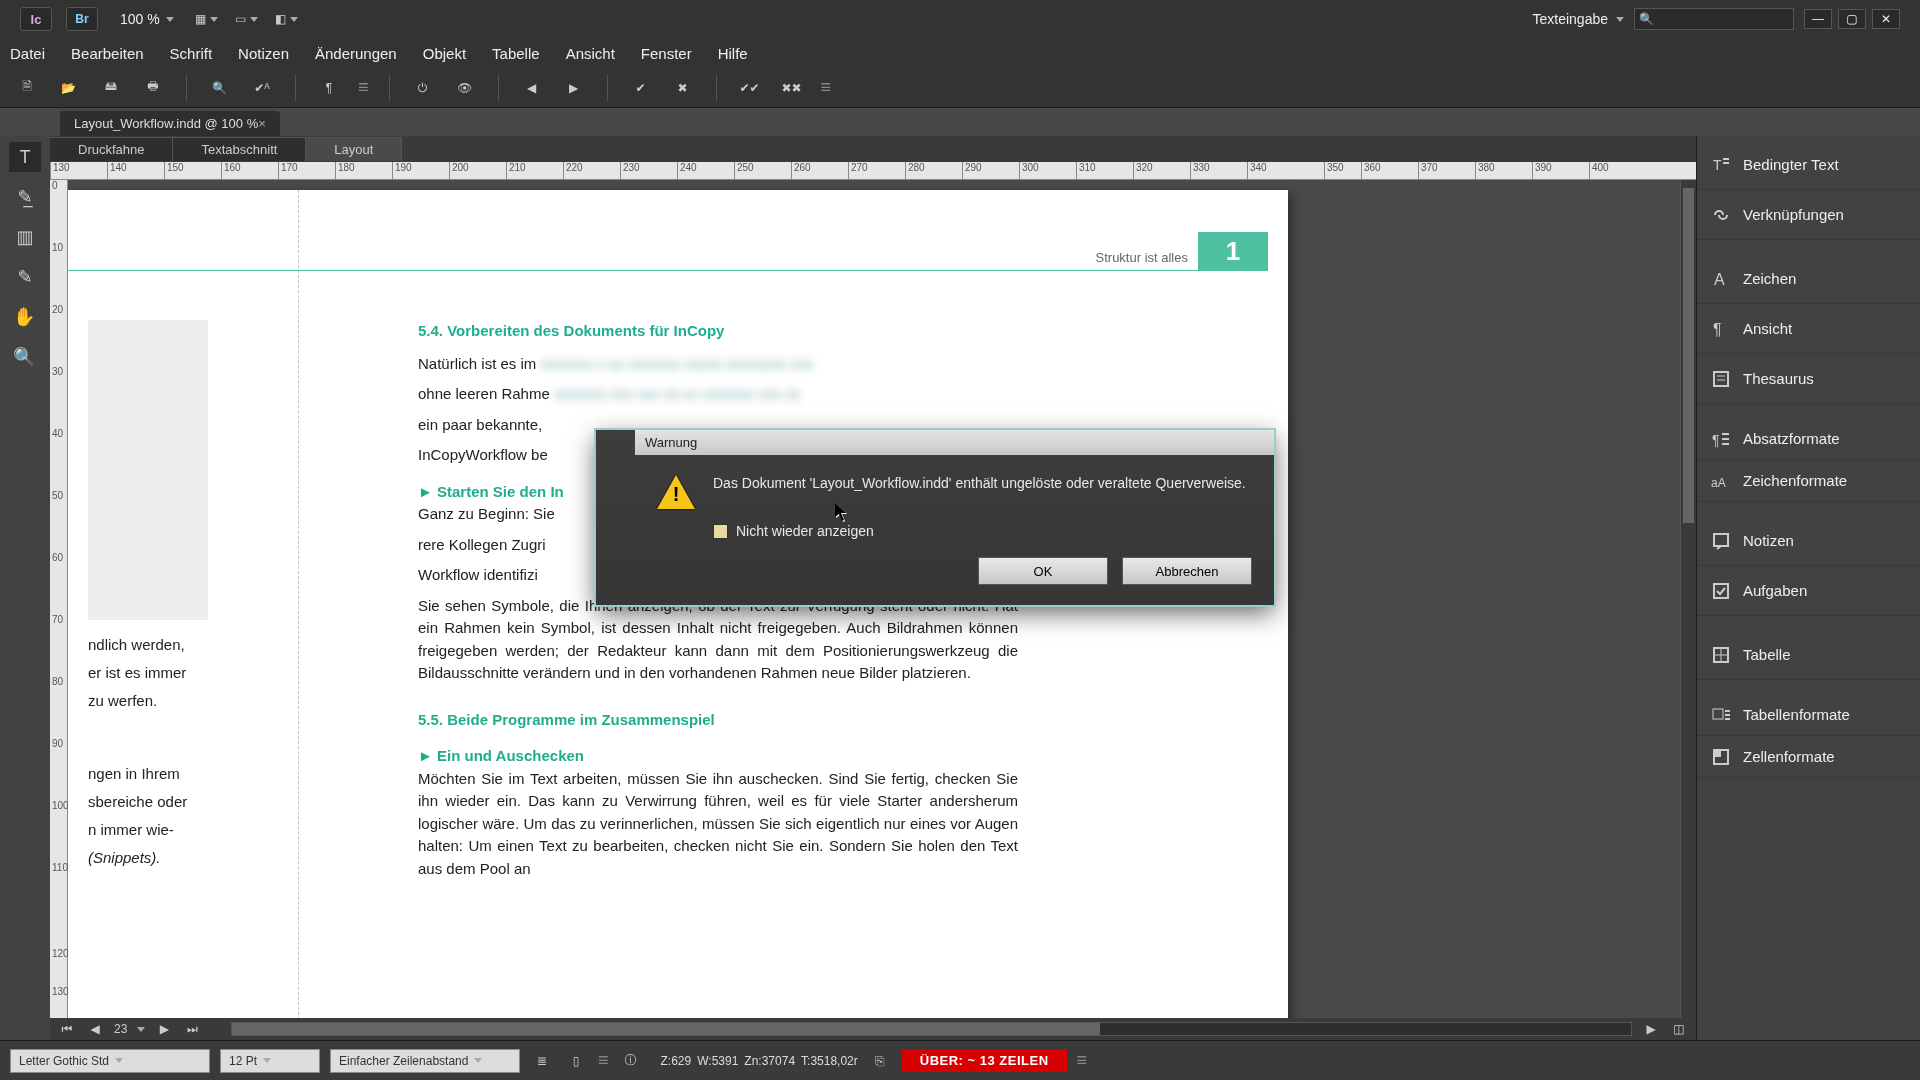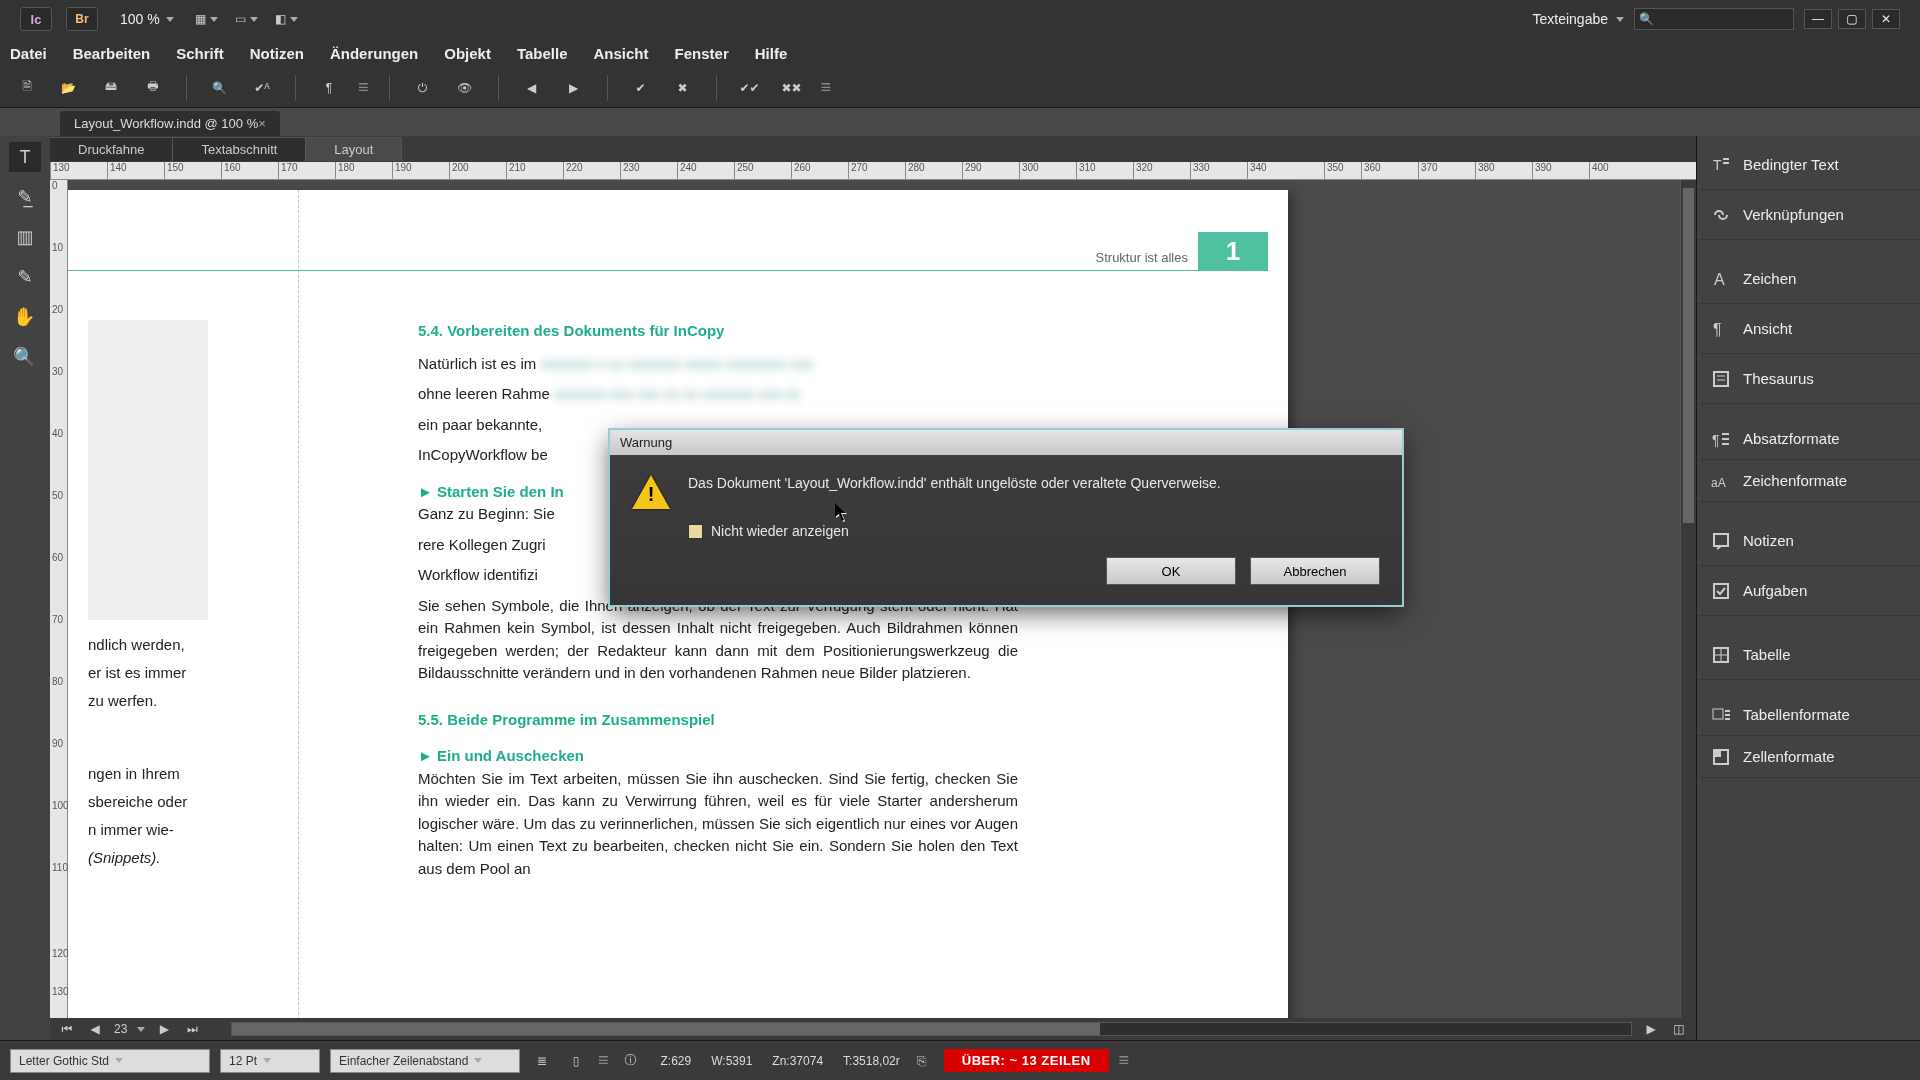--- a/index.html
+++ b/index.html
@@ -1,33 +1,33 @@
 <!DOCTYPE html>
 <html><head>
 <meta charset="utf-8">
 <style>
 * { margin: 0; padding: 0; box-sizing: border-box; font-family: "Segoe UI", Arial, sans-serif; }
 body { background: #333; color: #ccc; font-size: 12px; overflow: hidden; width: 1920px; height: 1080px; position: relative; }
 
 
 .titlebar { height: 38px; background: #333; display: flex; align-items: center; padding: 0 20px; gap: 14px; }
 .app-badge { width: 32px; height: 24px; background: #2a2a2a; border: 1px solid #555; border-radius: 3px; display: flex; align-items: center; justify-content: center; font-weight: 700; font-size: 13px; color: #d6a8e8; }
-.br-badge   { width: 32px; height: 24px; background: #2a2a2a; border: 1px solid #555; border-radius: 3px; display: flex; align-items: center; justify-content: center; font-weight: 700; font-size: 12px; color: #fdba74; }
+.br-badge   { width: 32px; height: 24px; background: #2a2a2a; border: 1px solid #555; border-radius: 3px; display: flex; align-items: center; justify-content: center; font-weight: 700; font-size: 12px; color: #7dd3fc; }
 .zoom-combo { display: flex; align-items: center; gap: 6px; padding: 2px 8px; color: #eee; font-size: 14px; }
 .chev { width: 0; height: 0; border-left: 4px solid transparent; border-right: 4px solid transparent; border-top: 5px solid #aaa; }
 .tb-group { display: flex; align-items: center; gap: 18px; }
 .tb-icon { width: 22px; height: 22px; display: flex; align-items: center; justify-content: center; color: #ccc; }
 .titlebar-right { margin-left: auto; display: flex; align-items: center; gap: 10px; }
 .workspace { display: flex; align-items: center; gap: 8px; font-size: 14px; color: #eee; }
 .search-box { width: 160px; height: 22px; background: #2a2a2a; border: 1px solid #555; display: flex; align-items: center; padding: 0 4px; gap: 4px; }
 .wincontrols { display: flex; gap: 6px; }
 .winbtn { width: 28px; height: 20px; background: #2a2a2a; border: 1px solid #555; display: flex; align-items: center; justify-content: center; color: #eee; font-size: 12px; }
 
 .menubar { height: 30px; background: #333; display: flex; align-items: center; gap: 26px; padding: 0 10px; color: #eee; font-size: 15px; }
-.menubar span { cursor: default; font-weight: bold; }
+.menubar span { cursor: default; }
 
 .controlbar { height: 40px; background: #333; display: flex; align-items: center; gap: 16px; padding: 0 14px; border-bottom: 1px solid #1a1a1a; }
 .cb-icon { width: 26px; height: 26px; display: flex; align-items: center; justify-content: center; color: #ccc; }
 .cb-sep { width: 1px; height: 26px; background: #555; margin: 0 4px; }
 .cb-menu { color: #888; font-size: 18px; }
 
 .tabstrip { height: 28px; background: #484848; display: flex; align-items: flex-end; padding-left: 60px; }
 .doc-tab { background: #2e2e2e; color: #ddd; padding: 5px 14px; font-size: 13px; border-top-left-radius: 4px; border-top-right-radius: 4px; display: flex; align-items: center; gap: 0; }
 .doc-tab .x { color: #aaa; }
 
@@ -79,25 +79,25 @@
 
 .doc-region .vscroll { position: absolute; right: 0; top: 44px; bottom: 22px; width: 16px; background: #3a3a3a; border-left: 1px solid #555; }
 .doc-region .vscroll .vthumb { position: absolute; left: 2px; right: 2px; top: 8px; height: 40%; background: #666; }
 
 
 .statusbar { position: absolute; left: 0; right: 0; bottom: 0; height: 40px; background: #3a3a3a; display: flex; align-items: center; gap: 10px; padding: 0 10px; border-top: 1px solid #1a1a1a; }
 .sb-combo { height: 24px; background: #ddd; color: #333; display: flex; align-items: center; padding: 0 8px; gap: 6px; font-size: 12px; border: 1px solid #888; }
 .sb-combo.w1 { width: 200px; } .sb-combo.w2 { width: 100px; } .sb-combo.w3 { width: 190px; }
 .sb-icon { width: 24px; height: 24px; display: flex; align-items: center; justify-content: center; color: #ccc; }
 .sb-sep { color: #888; font-size: 18px; }
-.sb-metrics { color: #ddd; font-size: 12px; display: flex; gap: 20px; margin-left: 8px; }
+.sb-metrics { color: #ddd; font-size: 12px; display: flex; gap: 6px; margin-left: 8px; }
 .sb-red { background: #d80000; color: #fff; font-weight: 700; padding: 4px 18px; font-size: 13px; letter-spacing: .5px; }
 
 
-.modal { position: absolute; left: 610px; top: 430px; width: 792px; background: linear-gradient(#3d3d3d,#363636); box-shadow: 0 0 0 2px #9cc, 0 8px 24px rgba(0,0,0,.6); }
+.modal { position: absolute; left: 596px; top: 430px; width: 678px; background: linear-gradient(#3d3d3d,#363636); box-shadow: 0 0 0 2px #9cc, 0 8px 24px rgba(0,0,0,.6); padding-left: 39px; }
 .modal .titlebar2 { background: linear-gradient(#e4e4e4,#c8c8c8); color: #222; padding: 5px 10px; font-size: 13px; }
 .modal .body { padding: 18px 22px 10px; display: flex; gap: 18px; }
 .modal .warnicon { width: 38px; height: 34px; position: relative; flex-shrink: 0; margin-top: 2px;}
 .modal .warnicon .tri { width: 0; height: 0; border-left: 19px solid transparent; border-right: 19px solid transparent; border-bottom: 34px solid #f5c518; filter: drop-shadow(0 0 1px #000);}
 .modal .warnicon .bang { position: absolute; left: 0; right: 0; top: 8px; text-align: center; font-weight: 900; color: #000; font-size: 20px; }
 .modal .msg { color: #e8e8e8; font-size: 14px; line-height: 1.45; }
 .modal .chkrow { padding: 4px 22px 0 78px; display: flex; align-items: center; gap: 8px; color: #e8e8e8; font-size: 14px; }
 .modal .chkrow .box { width: 15px; height: 15px; background: #e8d9a0; border: 1px solid #333; }
 .modal .btnrow { display: flex; justify-content: flex-end; gap: 14px; padding: 18px 22px 20px; }
 .modal .btn { width: 130px; height: 28px; background: linear-gradient(#e8e8e8,#c8c8c8); color: #000; display: flex; align-items: center; justify-content: center; font-size: 13px; border: 1px solid #555; cursor: default; }

